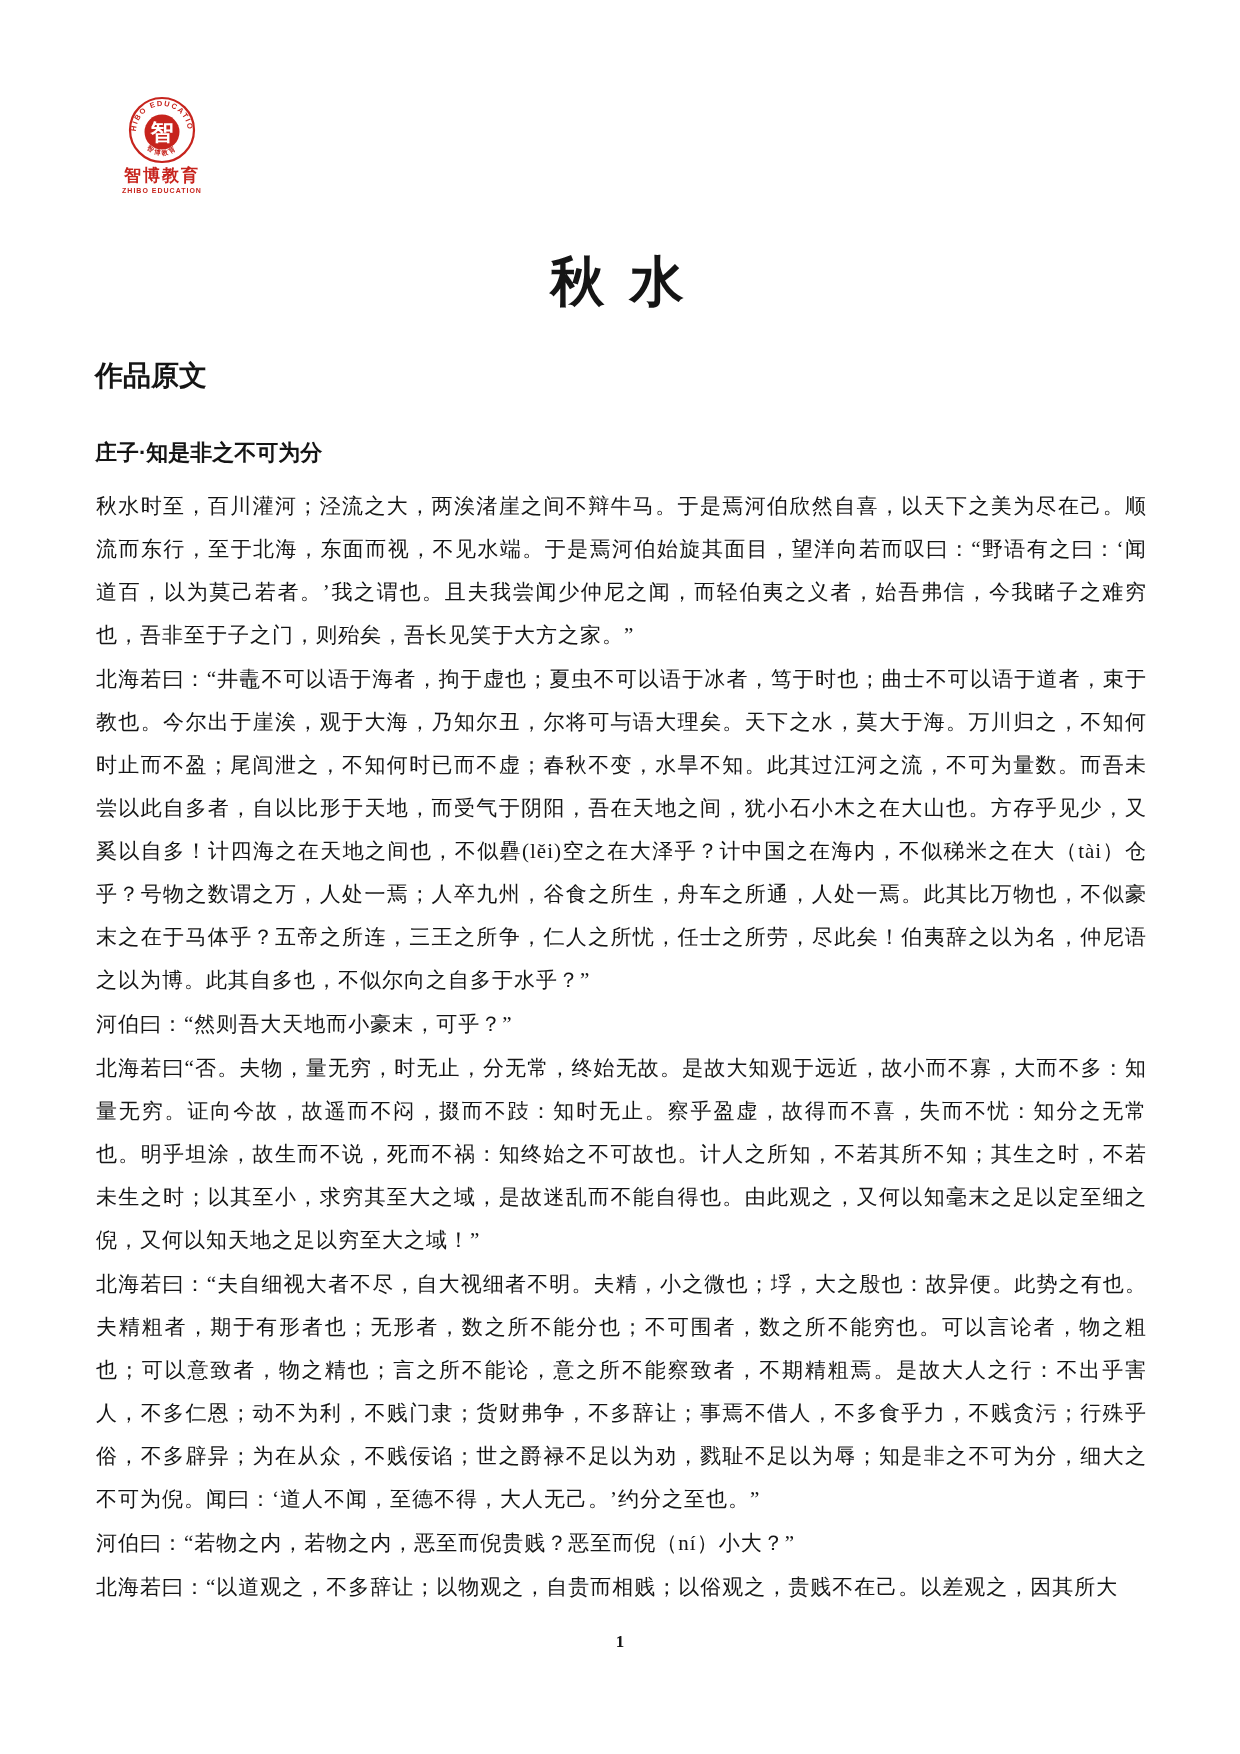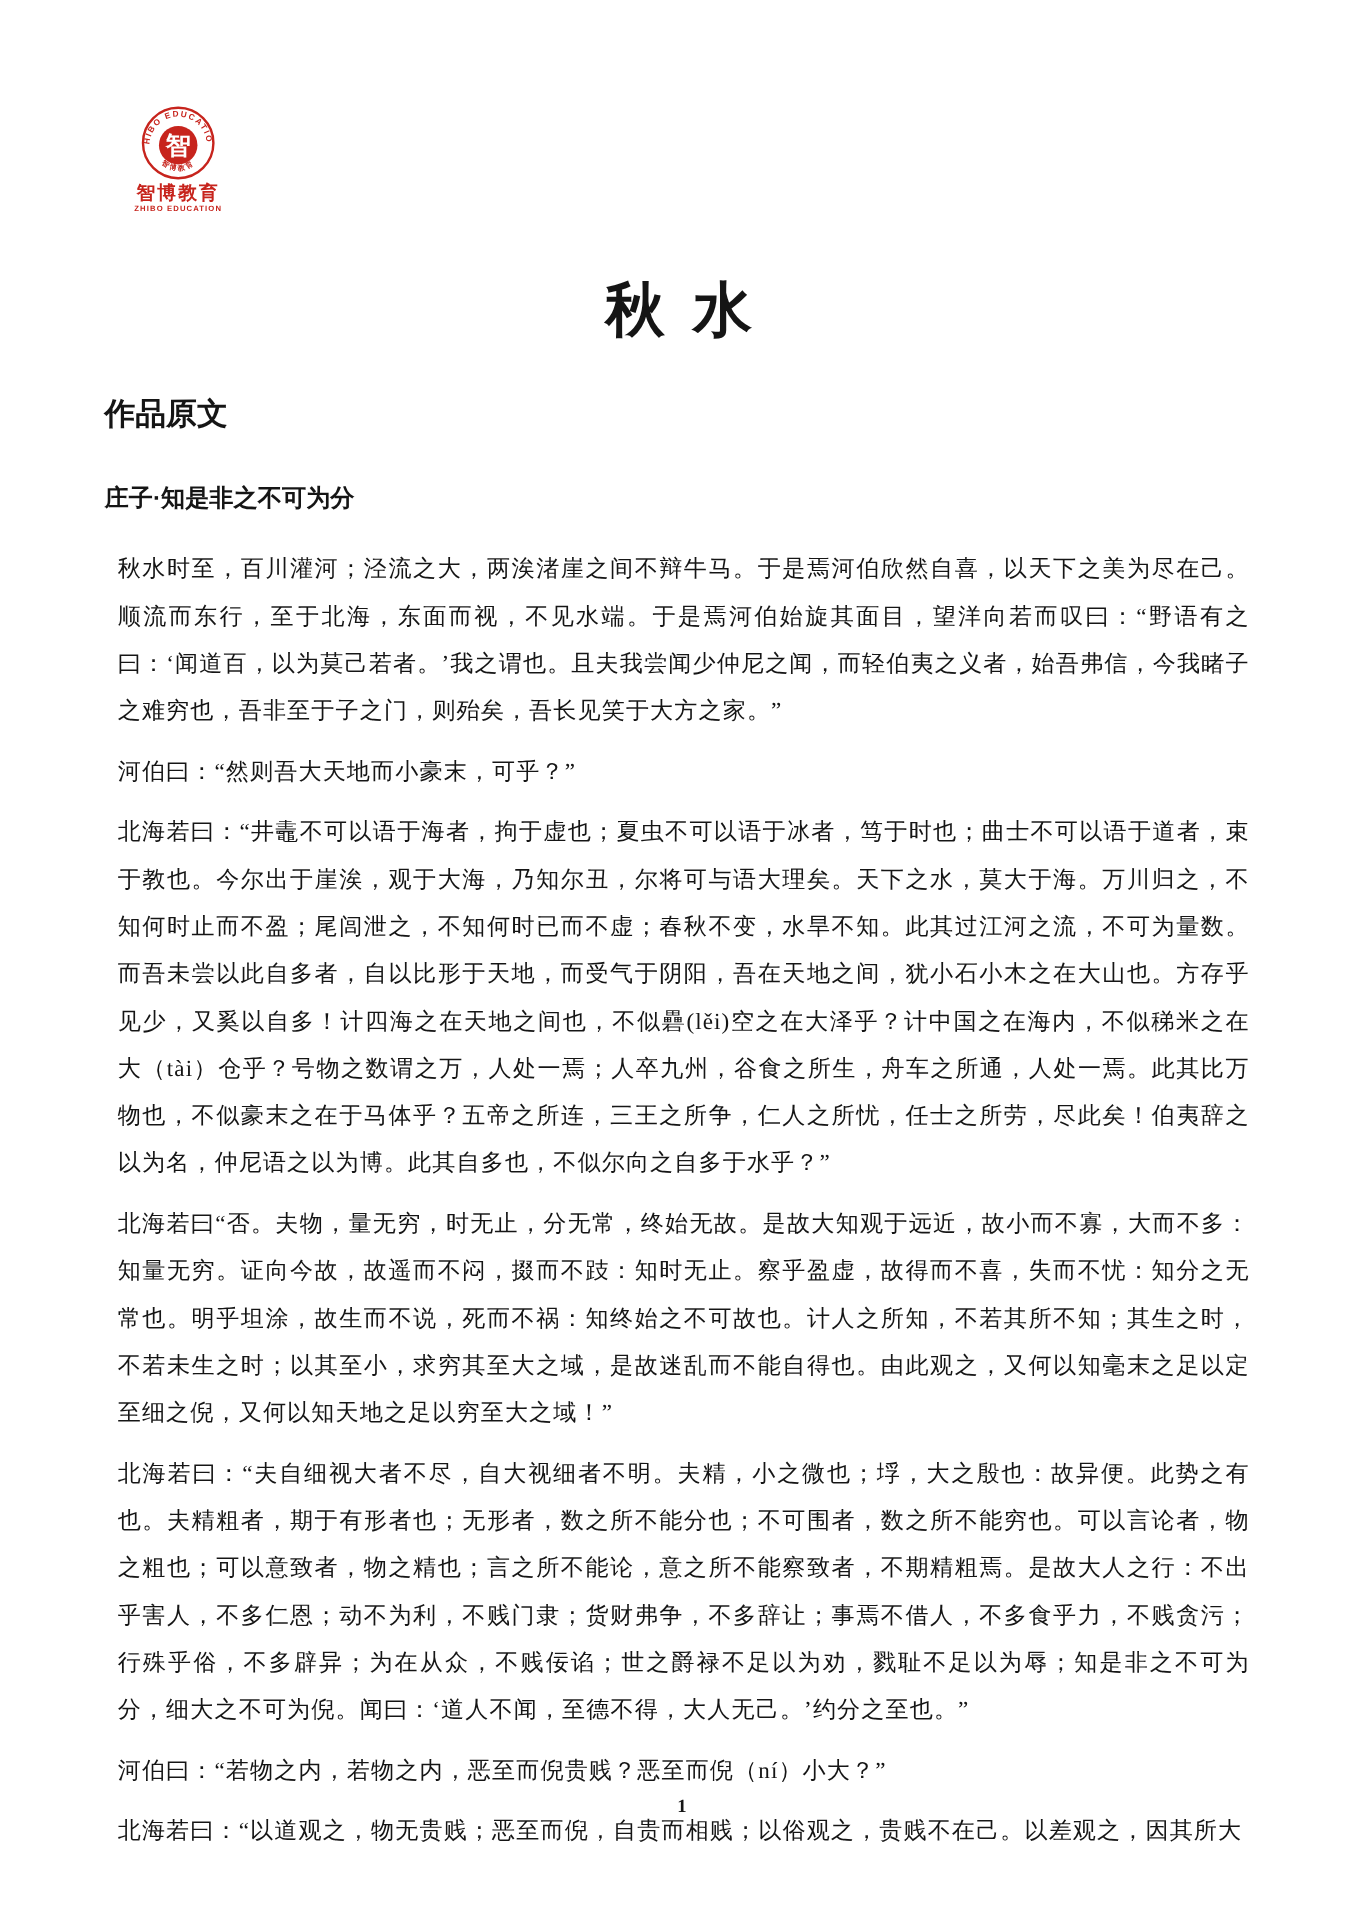--- a/index.html
+++ b/index.html
@@ -46,21 +46,21 @@
     font-size:22px;font-weight:bold;
     font-family:"Liberation Sans","DejaVu Sans",sans-serif;
   }
   
   .body-text{
     position:absolute;top:484px;left:95px;width:1053px;
     font-size:21px;line-height:43px;
     letter-spacing:1px;
     text-align:justify;
   }
-  .body-text p{margin:12px;padding:0;}
+  .body-text p{margin:1px;padding:0;}
   
   .page-number{
     position:absolute;top:1632px;left:0;width:100%;
     text-align:center;font-size:17px;font-weight:bold;
   }
 </style>
 </head>
 <body>
 
 <div class="page">
@@ -86,23 +86,23 @@
   </div>
 
   <h1 class="doc-title">秋 水</h1>
 
   <h2 class="section-heading">作品原文</h2>
 
   <h3 class="subtitle">庄子·知是非之不可为分</h3>
 
   <div class="body-text">
       <p>秋水时至，百川灌河；泾流之大，两涘渚崖之间不辩牛马。于是焉河伯欣然自喜，以天下之美为尽在己。顺流而东行，至于北海，东面而视，不见水端。于是焉河伯始旋其面目，望洋向若而叹曰：“野语有之曰：‘闻道百，以为莫己若者。’我之谓也。且夫我尝闻少仲尼之闻，而轻伯夷之义者，始吾弗信，今我睹子之难穷也，吾非至于子之门，则殆矣，吾长见笑于大方之家。”</p>
+      <p>北海若曰：“井鼃不可以语于海者，拘于虚也；夏虫不可以语于冰者，笃于时也；曲士不可以语于道者，束于教也。今尔出于崖涘，观于大海，乃知尔丑，尔将可与语大理矣。天下之水，莫大于海。万川归之，不知何时止而不盈；尾闾泄之，不知何时已而不虚；春秋不变，水旱不知。此其过江河之流，不可为量数。而吾未尝以此自多者，自以比形于天地，而受气于阴阳，吾在天地之间，犹小石小木之在大山也。方存乎见少，又奚以自多！计四海之在天地之间也，不似礨(lěi)空之在大泽乎？计中国之在海内，不似稊米之在大（tài）仓乎？号物之数谓之万，人处一焉；人卒九州，谷食之所生，舟车之所通，人处一焉。此其比万物也，不似豪末之在于马体乎？五帝之所连，三王之所争，仁人之所忧，任士之所劳，尽此矣！伯夷辞之以为名，仲尼语之以为博。此其自多也，不似尔向之自多于水乎？”</p>
       <p>河伯曰：“然则吾大天地而小豪末，可乎？”</p>
-      <p>北海若曰：“井鼃不可以语于海者，拘于虚也；夏虫不可以语于冰者，笃于时也；曲士不可以语于道者，束于教也。今尔出于崖涘，观于大海，乃知尔丑，尔将可与语大理矣。天下之水，莫大于海。万川归之，不知何时止而不盈；尾闾泄之，不知何时已而不虚；春秋不变，水旱不知。此其过江河之流，不可为量数。而吾未尝以此自多者，自以比形于天地，而受气于阴阳，吾在天地之间，犹小石小木之在大山也。方存乎见少，又奚以自多！计四海之在天地之间也，不似礨(lěi)空之在大泽乎？计中国之在海内，不似稊米之在大（tài）仓乎？号物之数谓之万，人处一焉；人卒九州，谷食之所生，舟车之所通，人处一焉。此其比万物也，不似豪末之在于马体乎？五帝之所连，三王之所争，仁人之所忧，任士之所劳，尽此矣！伯夷辞之以为名，仲尼语之以为博。此其自多也，不似尔向之自多于水乎？”</p>
       <p>北海若曰“否。夫物，量无穷，时无止，分无常，终始无故。是故大知观于远近，故小而不寡，大而不多：知量无穷。证向今故，故遥而不闷，掇而不跂：知时无止。察乎盈虚，故得而不喜，失而不忧：知分之无常也。明乎坦涂，故生而不说，死而不祸：知终始之不可故也。计人之所知，不若其所不知；其生之时，不若未生之时；以其至小，求穷其至大之域，是故迷乱而不能自得也。由此观之，又何以知毫末之足以定至细之倪，又何以知天地之足以穷至大之域！”</p>
       <p>北海若曰：“夫自细视大者不尽，自大视细者不明。夫精，小之微也；垺，大之殷也：故异便。此势之有也。夫精粗者，期于有形者也；无形者，数之所不能分也；不可围者，数之所不能穷也。可以言论者，物之粗也；可以意致者，物之精也；言之所不能论，意之所不能察致者，不期精粗焉。是故大人之行：不出乎害人，不多仁恩；动不为利，不贱门隶；货财弗争，不多辞让；事焉不借人，不多食乎力，不贱贪污；行殊乎俗，不多辟异；为在从众，不贱佞谄；世之爵禄不足以为劝，戮耻不足以为辱；知是非之不可为分，细大之不可为倪。闻曰：‘道人不闻，至德不得，大人无己。’约分之至也。”</p>
       <p>河伯曰：“若物之内，若物之内，恶至而倪贵贱？恶至而倪（ní）小大？”</p>
-      <p>北海若曰：“以道观之，物无贵贱；恶至而倪，自贵而相贱；以俗观之，贵贱不在己。以差观之，因其所大</p>
+      <p>北海若曰：“以道观之，不多辞让；以物观之，自贵而相贱；以俗观之，贵贱不在己。以差观之，因其所大</p>
     </div>
 
   <div class="page-number">1</div>
 
 </div>
 
 </body></html>

